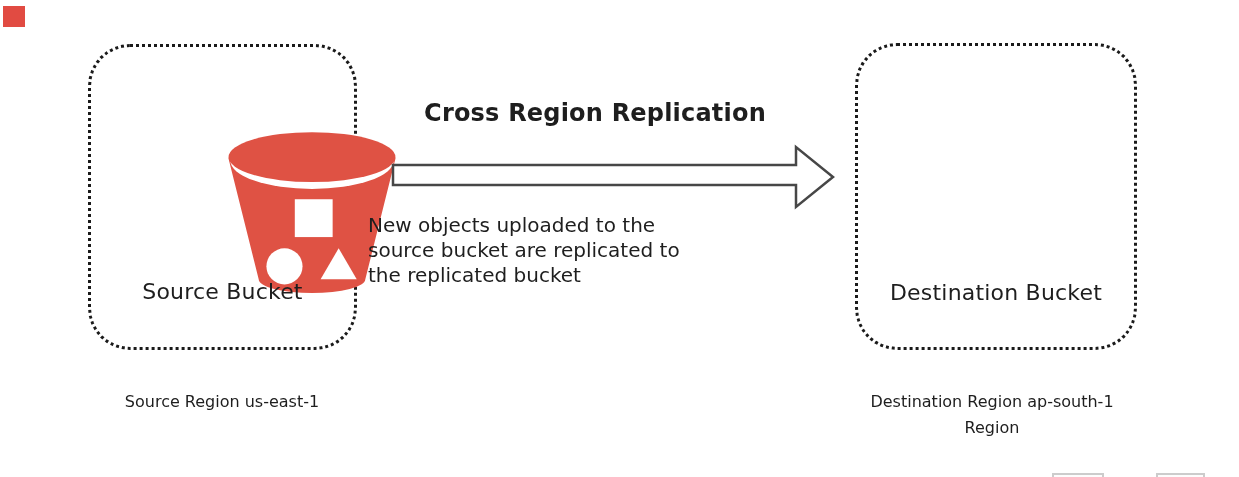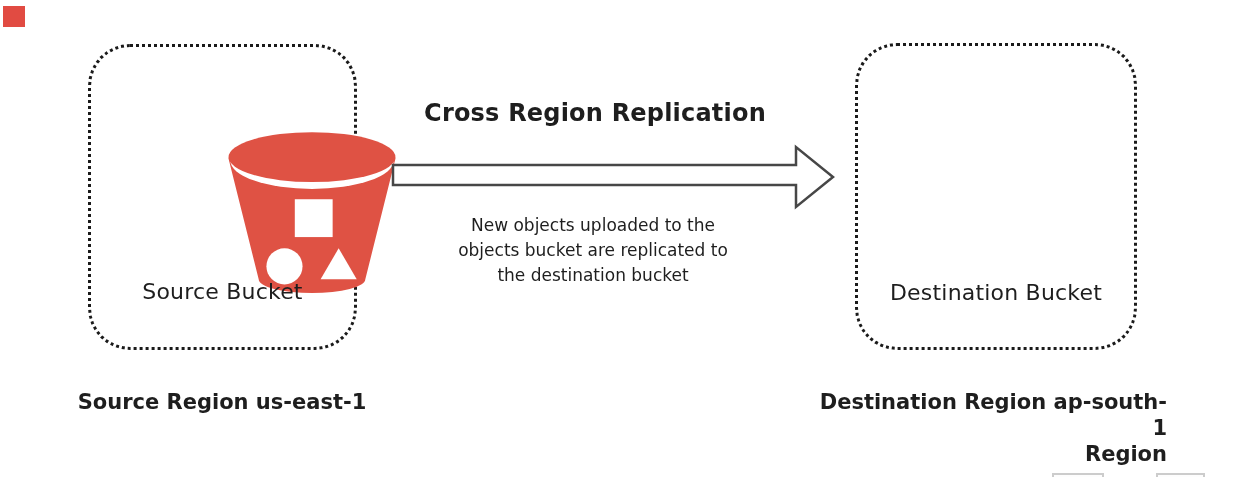--- a/index.html
+++ b/index.html
@@ -45,43 +45,43 @@
     font-size: 22px; font-weight: normal;
     color: var(--text-dark);
     letter-spacing: 0.2px;
   }
   .label-source { left: 0; top: 232px; }
   .label-destination { left: 0; top: 234px; }
 
   .region-caption {
     position: absolute;
     width: 350px; text-align: center;
-    font-size: 21px; font-weight: bold;
+    font-size: 16px; font-weight: normal;
     line-height: 26px;
     color: var(--text-dark);
   }
   .caption-source { left: 47px; top: 389px; }
-  .caption-destination { left: 817px; top: 389px; text-align: right; }
+  .caption-destination { left: 817px; top: 389px; }
 
   .replication-title {
     position: absolute;
     left: 370px; top: 99px; width: 450px;
     text-align: center;
     font-size: 24px; font-weight: bold;
     color: var(--text-dark);
     letter-spacing: 0.2px;
   }
 
   .arrow-svg { position: absolute; left: 391px; top: 144px; width: 446px; height: 66px; }
 
   .replication-desc {
     position: absolute;
     left: 368px; top: 213px; width: 450px;
-    text-align: center;
-    font-size: 17px; font-weight: normal;
+    text-align: left;
+    font-size: 20px; font-weight: normal;
     line-height: 25px;
     color: var(--text-dark);
   }
 
   .cutoff-box {
     position: absolute;
     height: 30px;
     border: 2px solid var(--cutoff-grey);
     background: #fdfdfd;
   }
@@ -115,22 +115,22 @@
   </div>
 
   <div class="replication-title">Cross Region Replication</div>
 
   <svg class="arrow-svg" viewBox="0 0 446 66">
     <polygon points="2,21 405,21 405,3 442,33 405,63 405,41 2,41" fill="#ffffff" style="stroke:var(--arrow-outline)" stroke-width="2.5" stroke-linejoin="miter"></polygon>
   </svg>
 
   <div class="replication-desc">
     <div>New objects uploaded to the</div>
-    <div>objects bucket are replicated to</div>
-    <div>the destination bucket</div>
+    <div>source bucket are replicated to</div>
+    <div>the replicated bucket</div>
   </div>
 
   <div class="region-box box-destination">
 
     <div class="bucket-label label-destination">Destination Bucket</div>
   </div>
   <div class="region-caption caption-destination">
     <div>Destination Region ap-south-1</div>
     <div>Region</div>
   </div>

